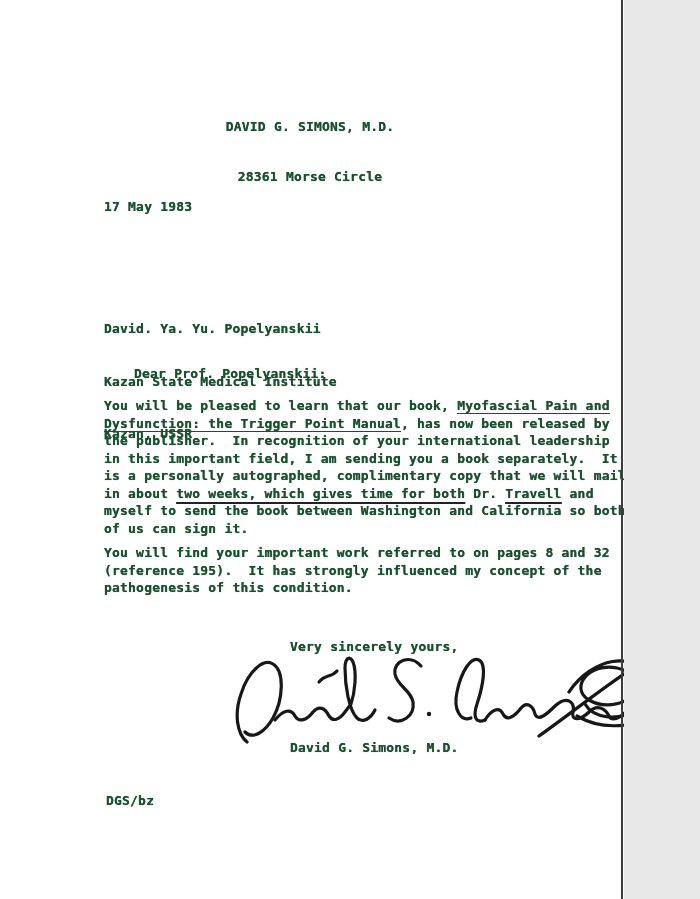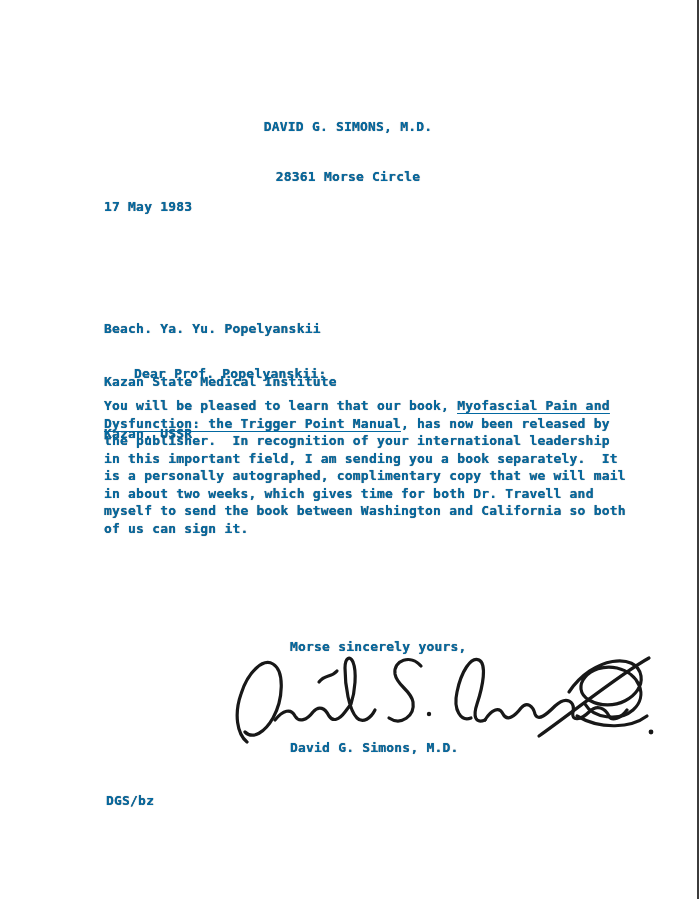--- a/index.html
+++ b/index.html
@@ -2,26 +2,26 @@
 <html><head>
 <meta charset="utf-8">
 <style>
   html, body {
     margin: 0;
     padding: 0;
     background: #e8e8e8;
   }
   .page {
     position: relative;
-    width: 700px;
+    width: 624px;
     height: 899px;
     background: #ffffff;
     overflow: hidden;
     font-family: "DejaVu Sans Mono", "Liberation Mono", monospace;
-    color: #0369a1;
+    color: #14532d;
   }
   .tw {
     position: absolute;
     font-size: 13px;
     font-weight: 700;
     letter-spacing: 0.2px;
     line-height: 17.5px;
     white-space: pre;
     text-shadow: 0 0 0.7px rgba(25,25,25,0.8);
   }
@@ -40,20 +40,21 @@
   .valediction    { top: 638px; left: 290px; }
   .typed-name     { top: 739px; left: 290px; }
   .ref-initials   { top: 792px; left: 106px; text-align: center; }
 
   .ul-typed {
     text-decoration: underline;
     text-decoration-thickness: 1.2px;
     text-underline-offset: 3px;
   }
   .ul-pen {
+    text-decoration: underline;
     text-decoration-thickness: 2px;
     text-underline-offset: 4px;
     text-decoration-color: #222;
   }
   .signature {
     position: absolute;
     left: 233px;
     top: 652px;
     width: 425px;
     height: 95px;
@@ -73,38 +74,41 @@
 <div class="page">
 
   <div class="tw letterhead">
     <div>DAVID G. SIMONS, M.D.</div>
     <div>28361 Morse Circle</div>
   </div>
 
   <div class="tw date-line">17 May 1983</div>
 
   <div class="tw recipient">
-    <div>Beach. Ya. Yu. Popelyanskii</div>
+    <div>David. Ya. Yu. Popelyanskii</div>
     <div>Kazan State Medical Institute</div>
     <div>Kazan, USSR</div>
   </div>
 
   <div class="tw salutation">Dear Prof. Popelyanskii:</div>
 
   <div class="tw para1"><span>You will be pleased to learn that our book, </span><span class="ul-typed">Myofascial Pain and</span><span>
 </span><span class="ul-typed">Dysfunction: the Trigger Point Manual</span><span>, has now been released by
 the publisher.  In recognition of your international leadership
 in this important field, I am sending you a book separately.  It
 is a personally autographed, complimentary copy that we will mail
 in about </span><span class="ul-pen">two weeks, which gives time for both</span><span> Dr. </span><span class="ul-pen">Travell</span><span> and
 myself to send the book between Washington and California so both
 of us can sign it.</span></div>
 
+  <div class="tw para2">You will find your important work referred to on pages 8 and 32
+(reference 195).  It has strongly influenced my concept of the
+pathogenesis of this condition.</div>
 
-  <div class="tw valediction">Morse sincerely yours,</div>
+  <div class="tw valediction">Very sincerely yours,</div>
 
   <svg class="signature" viewBox="0 0 425 95" xmlns="http://www.w3.org/2000/svg">
     <g fill="none" stroke="#181818" stroke-width="3.2" stroke-linecap="round" stroke-linejoin="round">
       <path d="M14,90 C4,82 1,62 8,42 C15,20 30,6 40,12 C52,19 50,48 40,66 C32,80 20,88 12,80"></path>
       <path d="M42,68 C50,58 58,56 62,64 C66,71 74,68 80,60 C86,53 92,56 96,64 C100,70 106,68 112,60 L118,52 C122,40 124,20 120,10 C117,3 112,6 112,16 C112,34 116,58 124,66 C130,72 138,66 142,58"></path>
       <path d="M86,30 C92,22 98,26 104,19"></path>
       <path d="M188,14 C178,2 160,8 162,22 C164,34 178,38 180,50 C182,64 168,74 156,66"></path>
       <circle cx="196" cy="62" r="2.2" fill="#181818" stroke="none"></circle>
       <path d="M238,66 C228,70 220,58 224,40 C228,20 238,4 246,8 C254,12 250,34 244,52 C240,64 242,72 252,68"></path>
       <path d="M252,68 C258,58 266,54 270,62 C274,70 282,64 288,56 C294,49 300,54 302,62 C305,70 314,62 322,54 C334,43 342,50 340,60 C338,70 348,68 356,60 C364,52 372,56 376,64 C379,70 388,66 394,58"></path>

